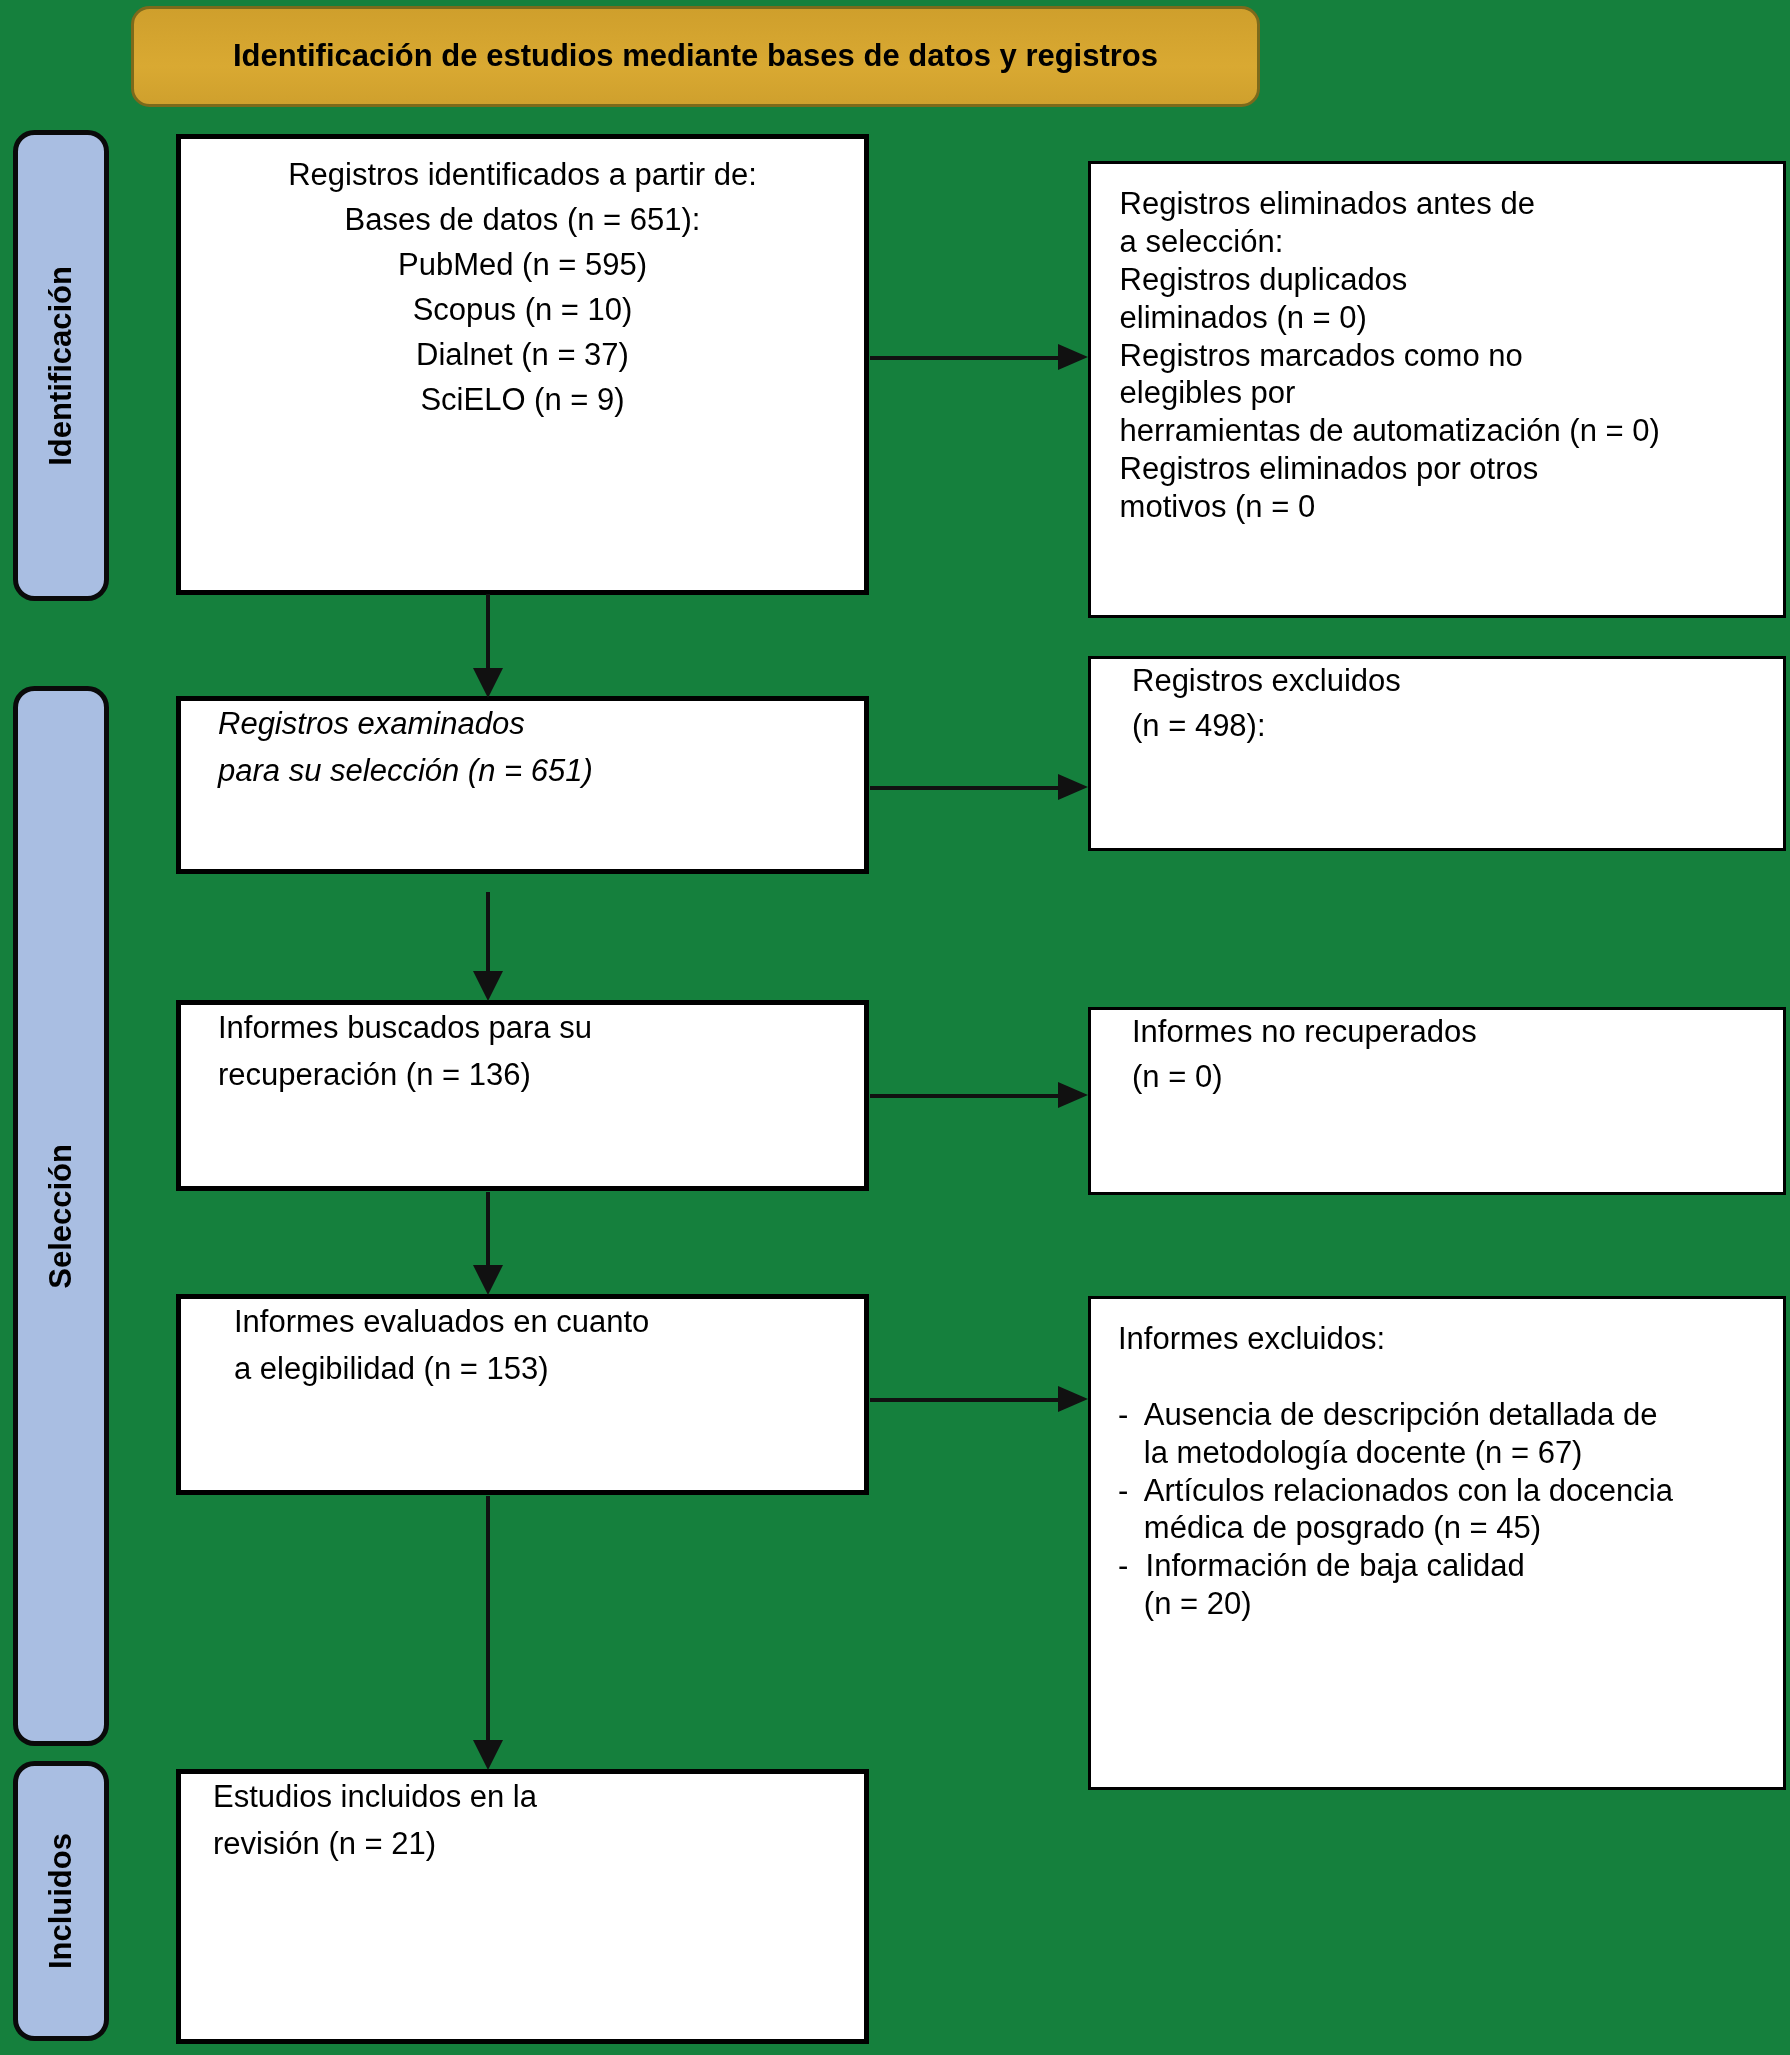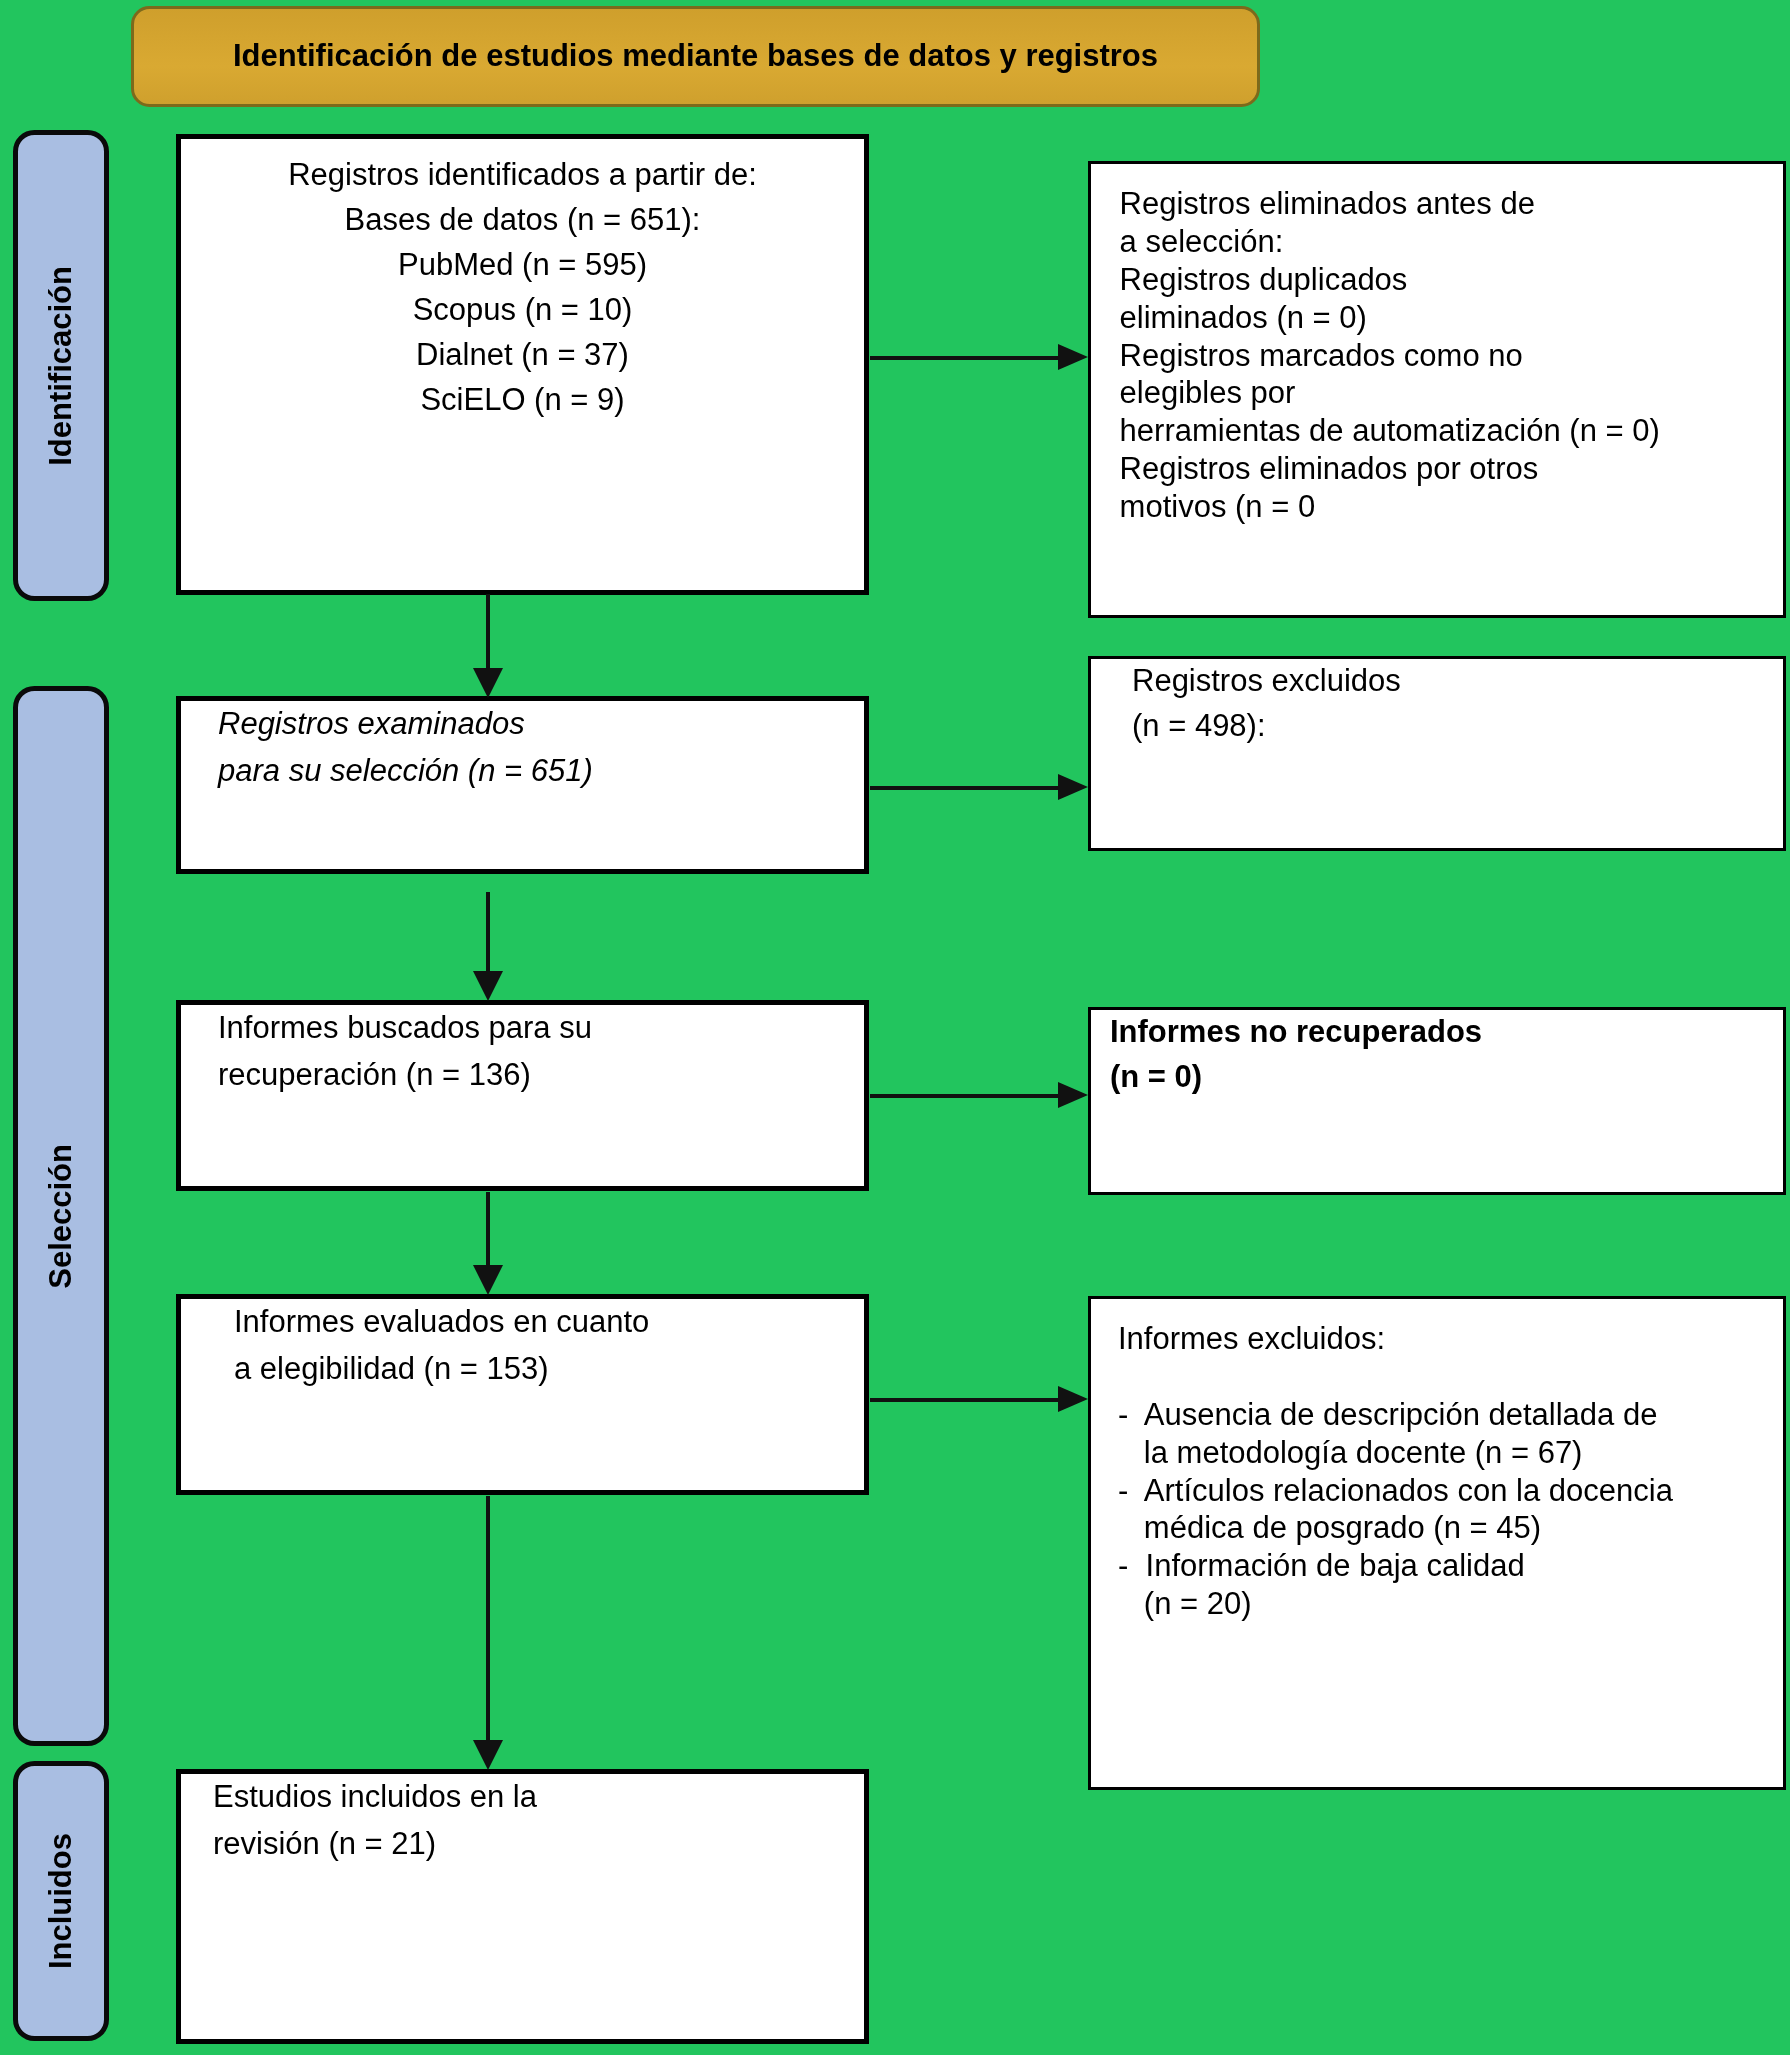--- a/index.html
+++ b/index.html
@@ -1,19 +1,19 @@
 <!DOCTYPE html>
 <html style="font-size:11.4px"><head>
 <meta charset="utf-8">
 <style>
   html,body{margin:0;padding:0;background:#ffffff;}
   #stage{
     position:relative;
     width:1791px;height:2056px;
-    background:#22c55e;
+    background:#15803d;
     font-family:"Liberation Sans","DejaVu Sans",sans-serif;
     color:#000;
   }
   .banner{
     position:absolute;left:131px;top:5.7px;width:1129px;height:101px;
     box-sizing:border-box;
     border:3.6px solid #7c6a1c;border-radius:18.6px;
     background:linear-gradient(#cf9f2c,#d9a932 60%,#cfa02d);
     display:flex;align-items:center;justify-content:center;
   }
@@ -103,21 +103,21 @@
 herramientas de automatización (n = 0)
 Registros eliminados por otros
 motivos (n = 0</div>
   </div>
 
   <div class="fbox right v-center" style="top:656px;height:195px;padding-left:41px;">
     <div class="txt" style="line-height:1.45;">Registros excluidos
 (n = 498):</div>
   </div>
 
-  <div class="fbox right v-center" style="top:1007px;height:188px;padding-left:19px;font-weight:bold;">
+  <div class="fbox right v-center" style="top:1007px;height:188px;padding-left:41px;">
     <div class="txt" style="line-height:1.45;">Informes no recuperados
 (n = 0)</div>
   </div>
 
   <div class="fbox right" style="top:1296px;height:494px;padding:21.4px 10.7px 0 27px;">
     <div class="txt" style="line-height:1.22;">Informes excluidos:
 
 -  Ausencia de descripción detallada de
    la metodología docente (n = 67)
 -  Artículos relacionados con la docencia

